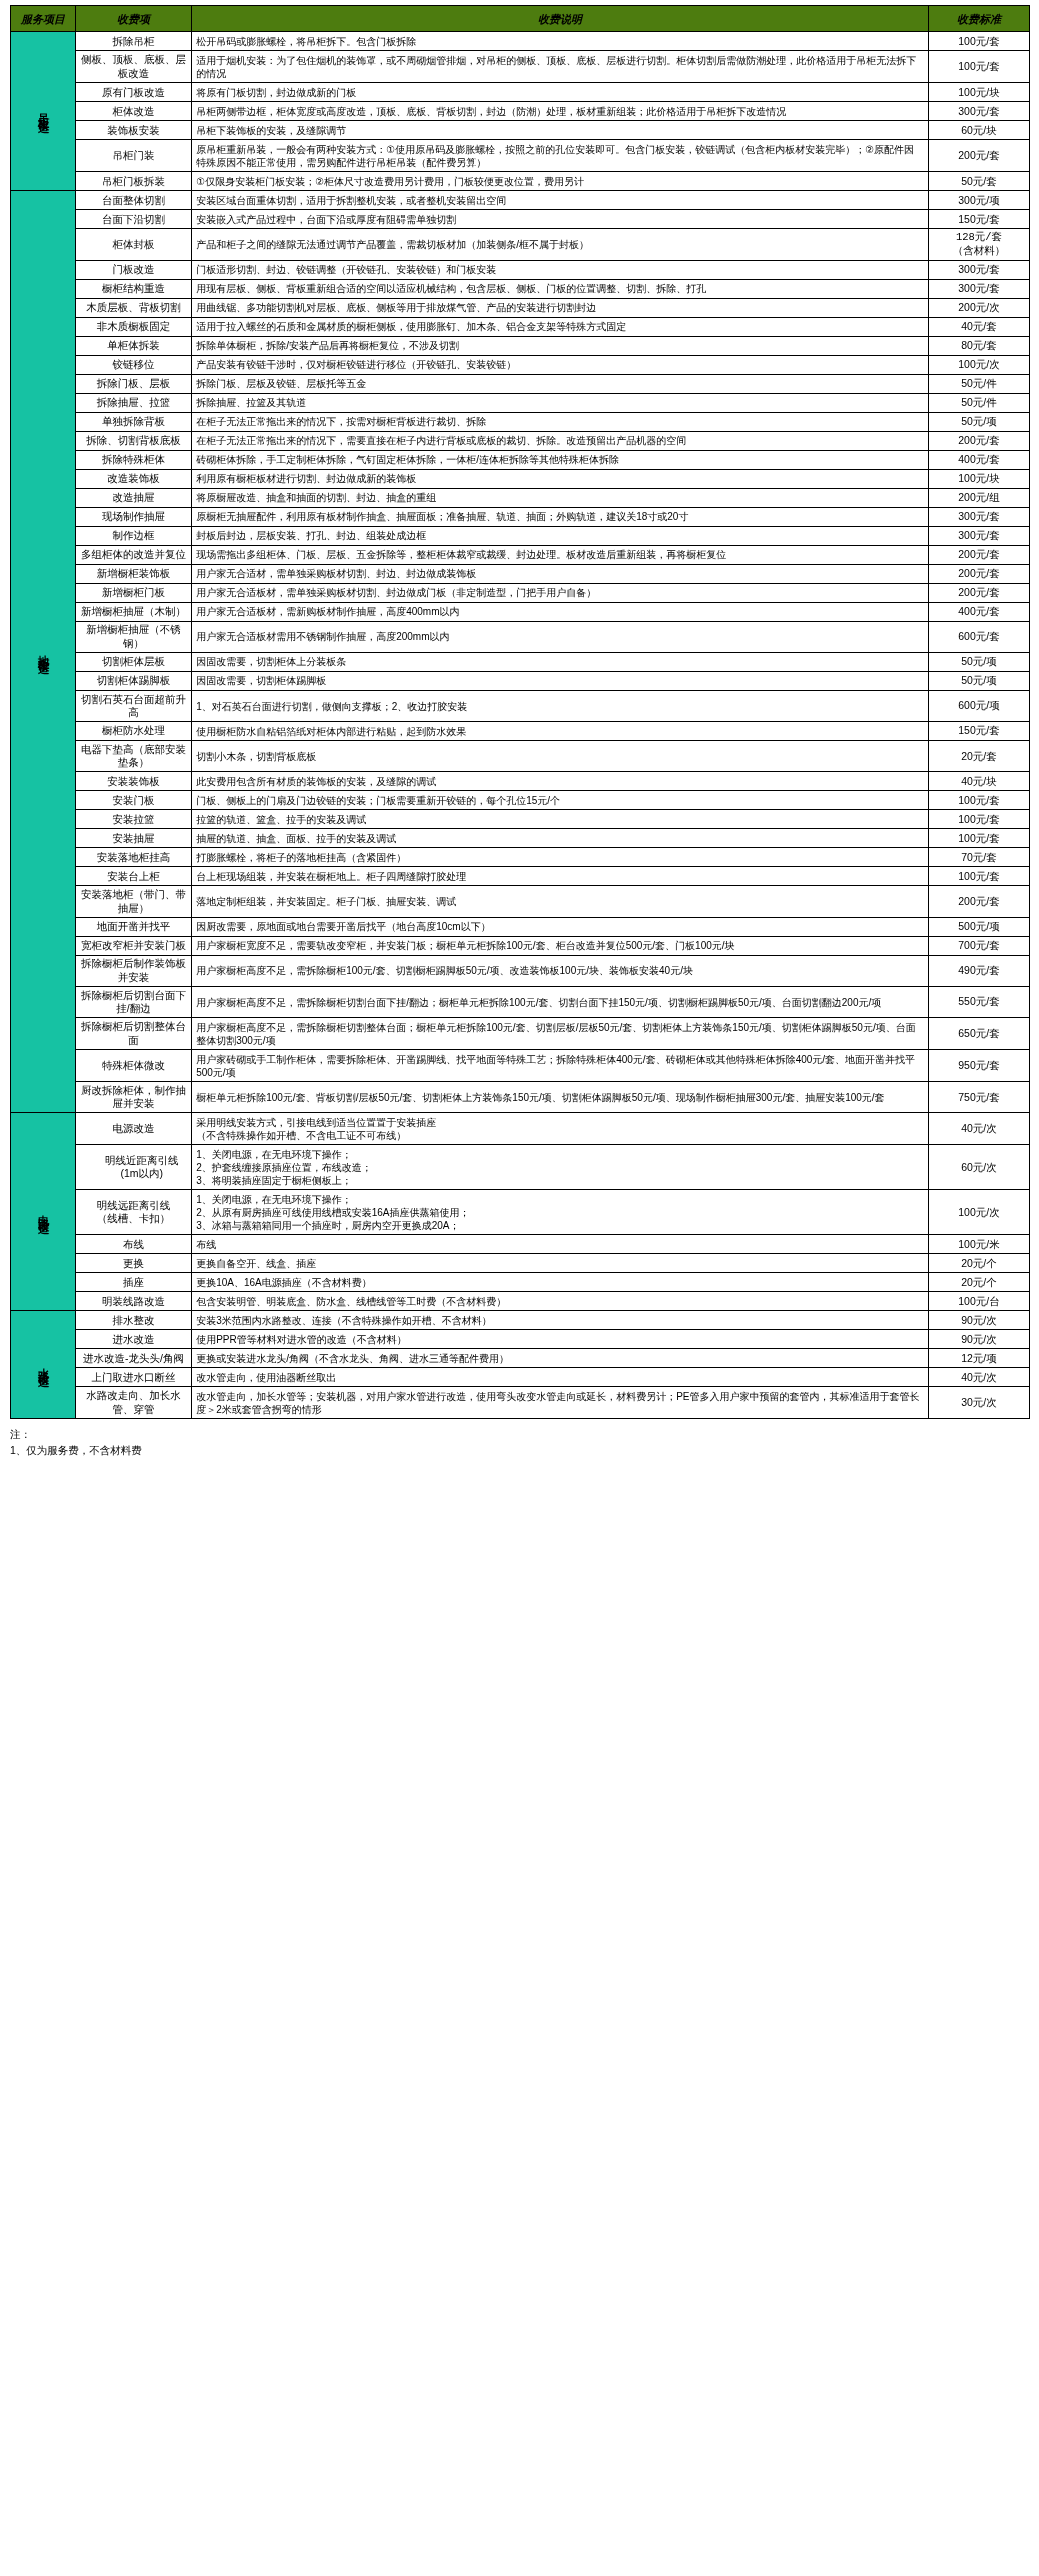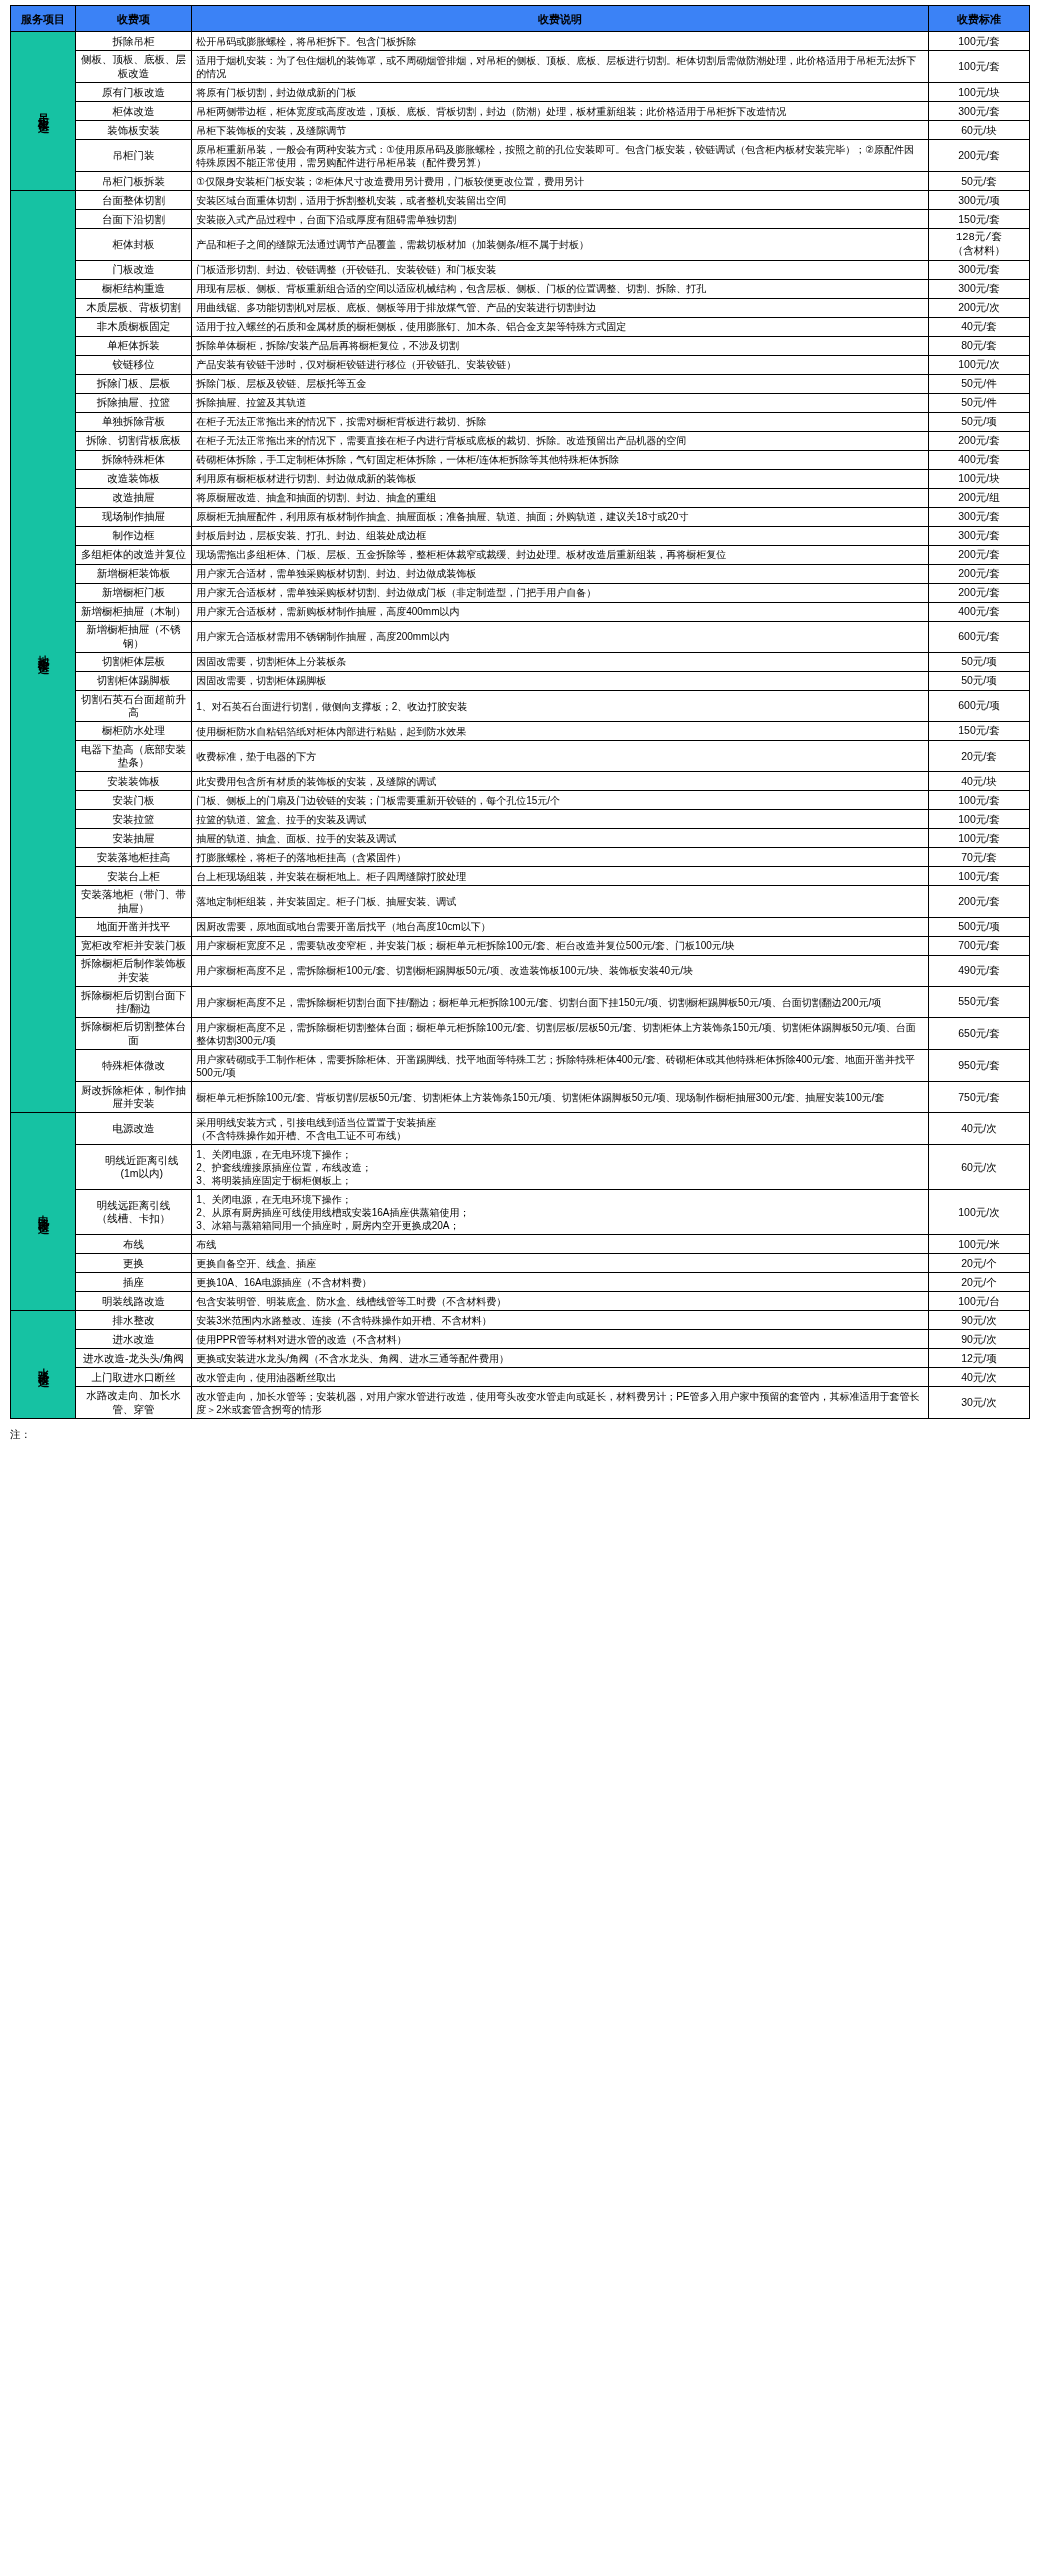--- a/index.html
+++ b/index.html
@@ -23,26 +23,27 @@
   col.c2{width:737px;}
   col.c3{width:101px;}
   th,td{
     border:0.8px solid #000;
     font-size:10.5px;
     line-height:1.28;
     padding:1.7px 3.4px;
     vertical-align:middle;
   }
   thead th{
-    background:#3b82f6;
+    background:#4d7c0f;
     color:#000;
     font-weight:bold;
     text-align:center;
     height:22px;
     font-size:11px;
+    font-style:italic;
   }
   td.cat{
     background:#16c2a3;
     text-align:center;
     font-weight:bold;
     font-size:11.3px;
     width:65px;
     letter-spacing:0.8px;
   }
   td.item{
@@ -263,21 +264,21 @@
           <td class="desc">1、对石英石台面进行切割，做侧向支撑板；2、收边打胶安装</td>
           <td class="price">600元/项</td>
         </tr>
         <tr>
           <td class="item">橱柜防水处理</td>
           <td class="desc">使用橱柜防水自粘铝箔纸对柜体内部进行粘贴，起到防水效果</td>
           <td class="price">150元/套</td>
         </tr>
         <tr>
           <td class="item">电器下垫高（底部安装垫条）</td>
-          <td class="desc">收费标准，垫于电器的下方</td>
+          <td class="desc">切割小木条，切割背板底板</td>
           <td class="price">20元/套</td>
         </tr>
         <tr>
           <td class="item">安装装饰板</td>
           <td class="desc">此安费用包含所有材质的装饰板的安装，及缝隙的调试</td>
           <td class="price">40元/块</td>
         </tr>
         <tr>
           <td class="item">安装门板</td>
           <td class="desc">门板、侧板上的门扇及门边铰链的安装；门板需要重新开铰链的，每个孔位15元/个</td>
@@ -410,15 +411,16 @@
         <tr>
           <td class="item">水路改走向、加长水管、穿管</td>
           <td class="desc">改水管走向，加长水管等；安装机器，对用户家水管进行改造，使用弯头改变水管走向或延长，材料费另计；PE管多入用户家中预留的套管内，其标准适用于套管长度＞2米或套管含拐弯的情形</td>
           <td class="price">30元/次</td>
         </tr>
       </tbody>
   </table>
 
   <div id="notes">
     <div class="nt-title">注：</div>
+    <div>1、仅为服务费，不含材料费</div>
   </div>
 </div>
 
 
 </body></html>

